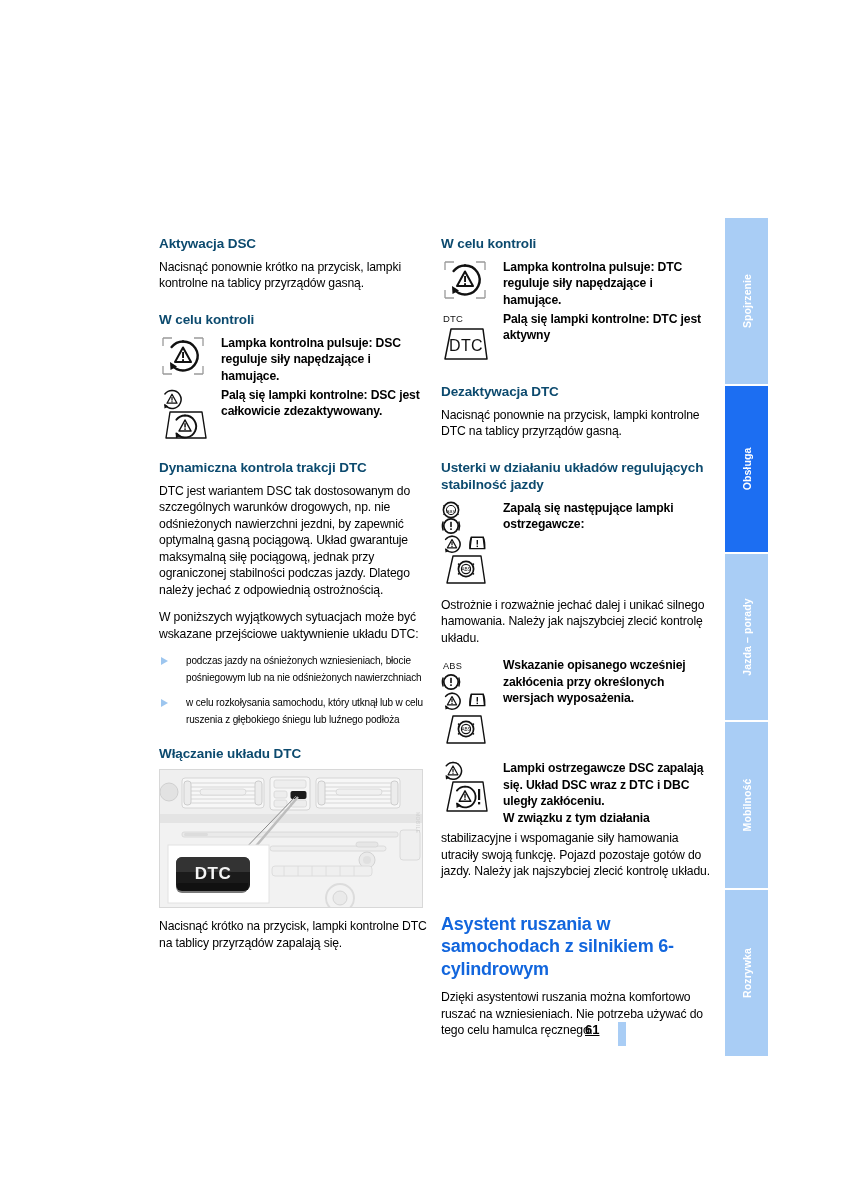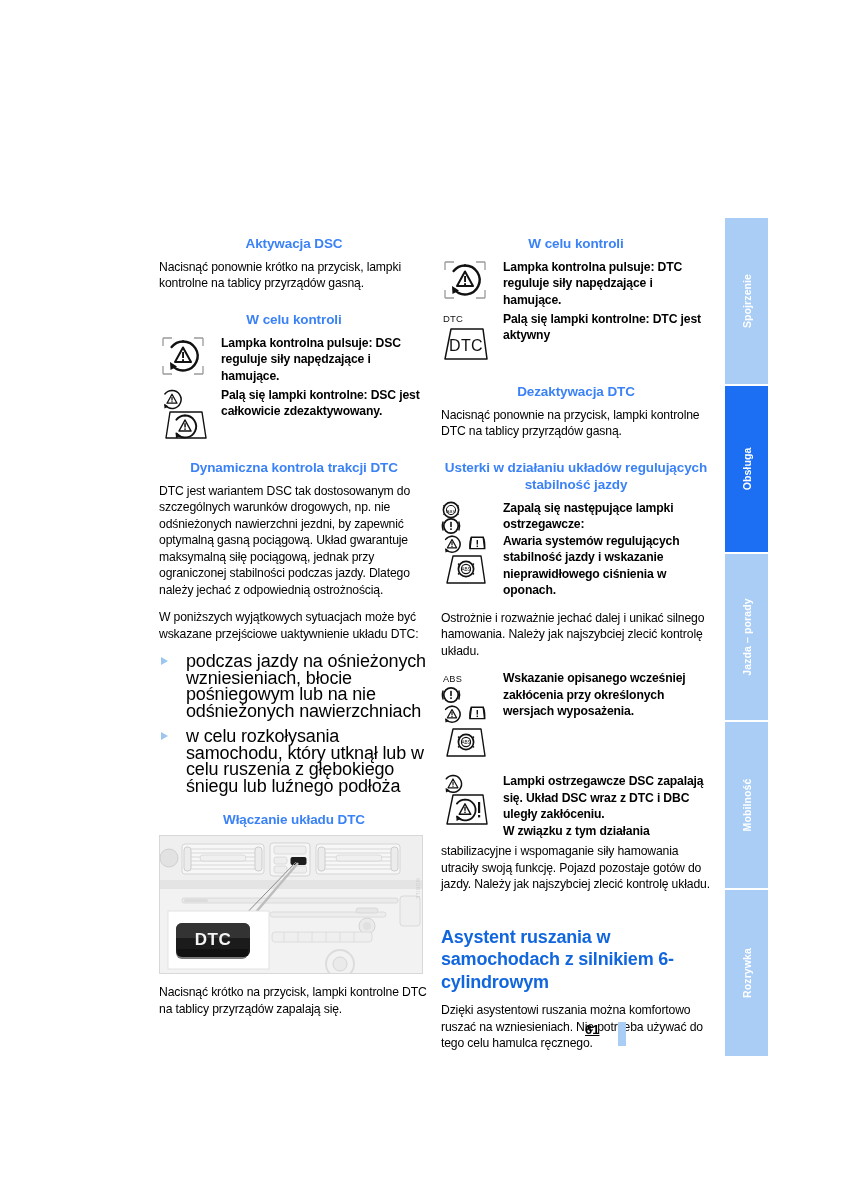--- a/index.html
+++ b/index.html
@@ -26,27 +26,26 @@
   
   .col {
     position: absolute;
     width: 270px;
     top: 236px;
   }
   .col-left  { left: 159px; }
   .col-right { left: 441px; }
 
   h2.sect {
-    color: #3b82f6;
+    color: #0c4a6e;
     font-size: 13.5px;
     font-weight: bold;
     margin: 0 0 6px 0;
     line-height: 1.25;
     letter-spacing: -0.1px;
-    text-align: center;
   }
   h2.sect.first { margin-top: 0; }
   h2.big {
     color: #1266dd;
     font-size: 18px;
     font-weight: bold;
     line-height: 1.25;
     margin: 0 0 9px 0;
     letter-spacing: -0.2px;
   }
@@ -60,21 +59,21 @@
   }
   .spacer-sm { height: 9px; }
   .spacer-md { height: 15px; }
   .spacer-lg { height: 22px; }
 
   
   ul.bullets { list-style: none; margin: 0 0 2px 0; padding: 0; }
   ul.bullets li {
     position: relative;
     padding-left: 27px;
-    font-size: 18px;
+    font-size: 10px;
     line-height: 16.5px;
     margin-bottom: 9px;
     letter-spacing: -0.15px;
   }
   ul.bullets li .tri {
     position: absolute;
     left: 2px; top: 4px;
     width: 0; height: 0;
     border-left: 7px solid #9dc6ef;
     border-top: 4.5px solid transparent;
@@ -447,21 +446,20 @@
                 <circle cx="9" cy="8" r="7.6" fill="none" stroke="#111" stroke-width="1.7"></circle>
                 <circle cx="9" cy="8" r="4.6" fill="none" stroke="#111" stroke-width="1.1"></circle>
                 <text x="9" y="10.3" text-anchor="middle" font-family="Liberation Sans, sans-serif" font-size="4.6" fill="#111">ABS</text>
                 <path d="M1 3.6 L2.4 2.6 M1 12.4 L2.4 13.4 M17 3.6 L15.6 2.6 M17 12.4 L15.6 13.4" stroke="#111" stroke-width="1.4"></path>
               </g>
             </g>
           </svg>
         </span>
       </div>
       <div class="txt">Zapalą się następujące lampki ostrzegawcze:</div>
-      <div class="txt">Awaria systemów regulujących stabilność jazdy i wskazanie nieprawidłowego ciśnienia w oponach.</div>
     </div>
 
     <div class="spacer-sm"></div>
 
     <p class="body">Ostrożnie i rozważnie jechać dalej i unikać silnego hamowania. Należy jak najszybciej zlecić kontrolę układu.</p>
 
     <div class="iconrow" style="min-height:92px;">
       <div class="iconbox" style="width:62px;">
         <span class="ico">
           <svg width="62" height="92" viewBox="0 0 62 92">

